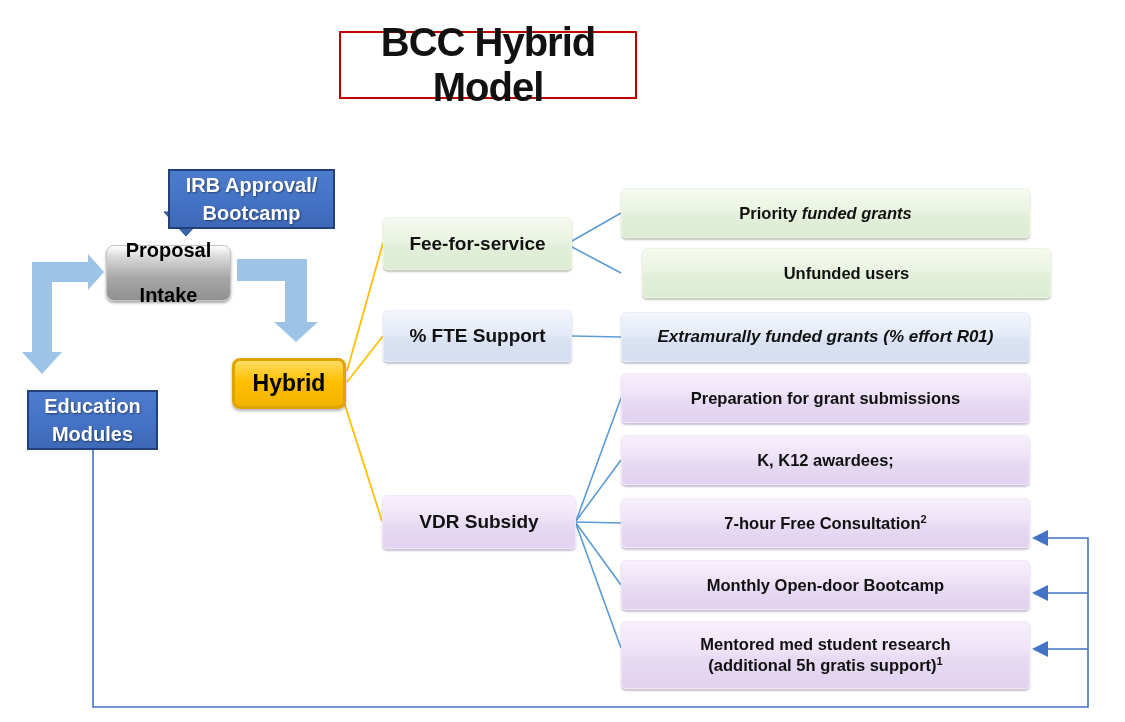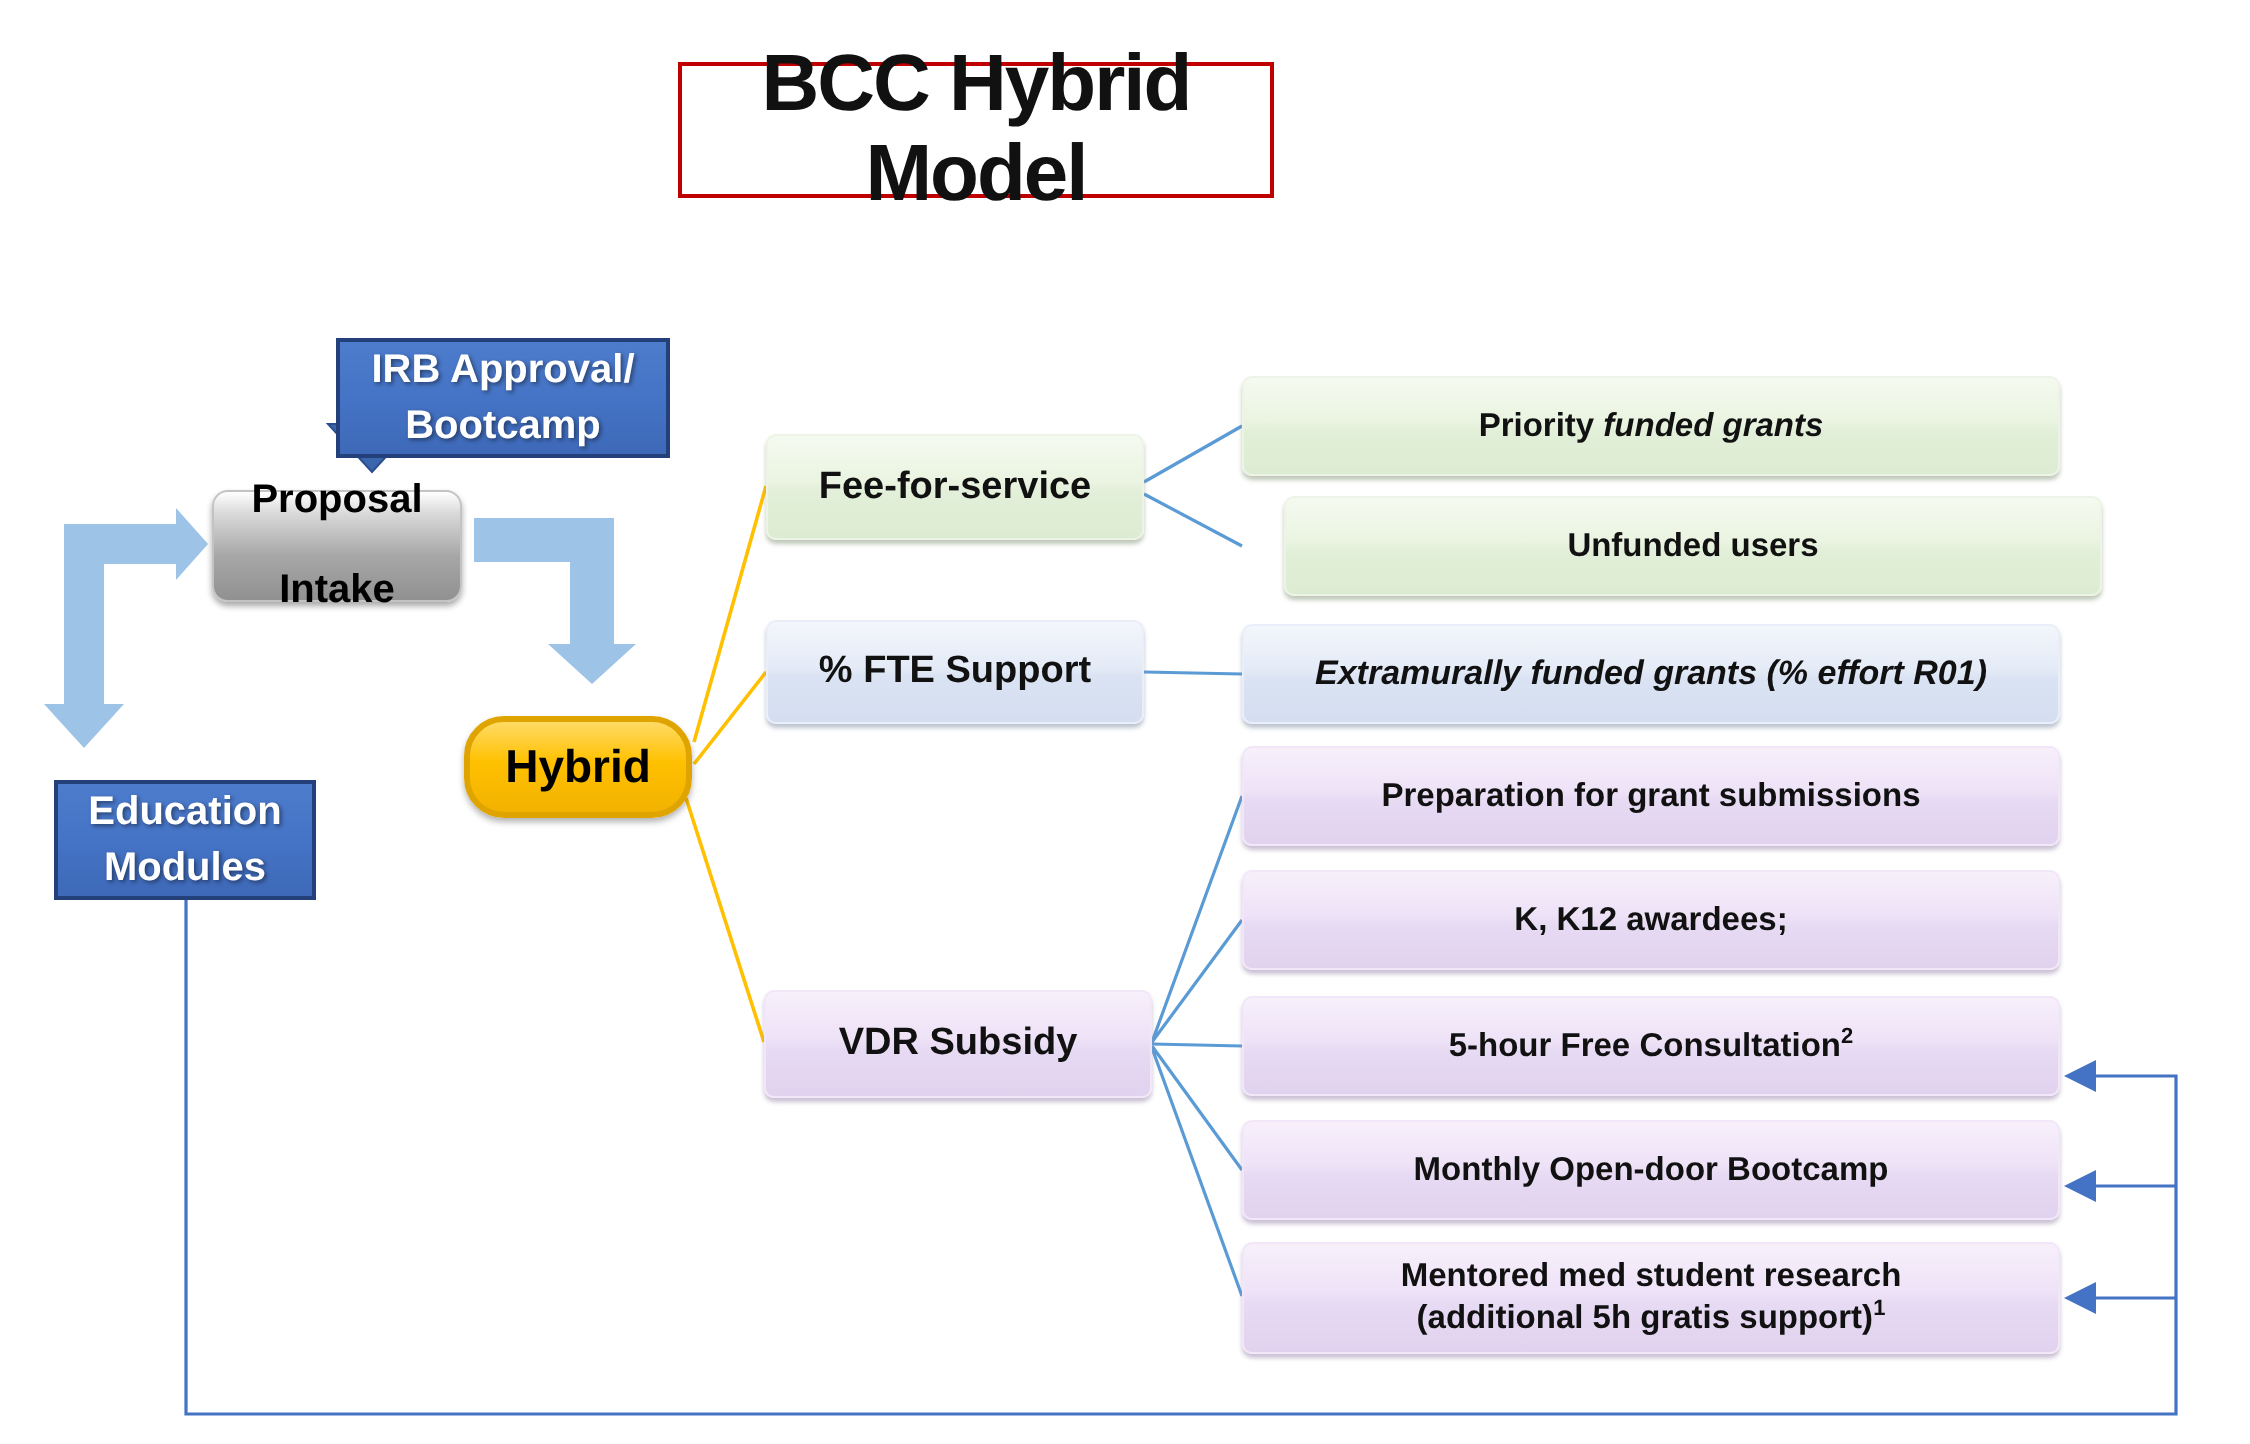--- a/index.html
+++ b/index.html
@@ -25,21 +25,21 @@
   }
   .irb-box { left:168px; top:133px; width:167px; height:60px;margin-top:36px; }
   .education-box { left:27px; top:390px; width:131px; height:60px; }
   .proposal-box {
     left:106px; top:245px; width:125px; height:56px; border-radius:8px;
     background:linear-gradient(180deg,#ffffff 0%,#d9d9d9 20%,#a6a6a6 60%,#919191 100%);
     border:1px solid #c3c3c3; box-shadow:0 2px 3px rgba(0,0,0,.35);
     color:#000; font-weight:bold; font-size:20px; line-height:1.35;gap:18px;
   }
   .hybrid-box {
-    left:232px; top:358px; width:114px; height:51px; border-radius:20px;
+    left:232px; top:358px; width:114px; height:51px; border-radius:8px;
     background:linear-gradient(180deg,#ffdb64 0%,#ffc000 45%,#f2b200 100%);
     border:3px solid #e0a400; box-shadow:0 2px 3px rgba(0,0,0,.3);
     color:#000; font-weight:bold; font-size:23px;
   }
   .glossy { border-radius:5px; font-weight:bold; color:#111; }
   .green {
     background:linear-gradient(180deg,#f5faf0 0%,#eaf4e1 45%,#e2efd9 55%,#dcecd2 100%);
     border:1px solid #edf4e6; box-shadow:0 2px 2px rgba(140,155,130,.55);
   }
   .bluegray {
@@ -56,21 +56,21 @@
   .cat-vdr { left:382px; top:495px; width:194px; height:54px; }
 
   .leaf { left:621px; width:409px; height:50px; font-size:16.5px; }
   .leaf-priority { top:188px; }
   .leaf-unfunded { top:248px;margin-left:21px; }
   .leaf-extramural { top:312px; font-style:italic; font-size:17px; }
   .leaf-preparation { top:373px; }
   .leaf-awardees { top:435px; }
   .leaf-consultation { top:498px; }
   .leaf-bootcamp { top:560px; }
-  .leaf-mentored { top:621px; height:56px; line-height:1.3; }
+  .leaf-mentored { top:621px; height:68px; line-height:1.3; }
   .it { font-style:italic; }
   sup { font-size:11px; line-height:0; }
 </style>
 </head>
 <body>
 
 <div class="canvas">
 
   <svg class="connectors" width="1125" height="722" viewBox="0 0 1125 722">
 
@@ -146,21 +146,21 @@
   <div class="node glossy purple leaf leaf-preparation">
     <span>Preparation for grant submissions</span>
   </div>
 
   <div class="node glossy purple leaf leaf-awardees">
     <span>K, K12 awardees;</span>
   </div>
 
   <div class="node glossy purple leaf leaf-consultation">
     <div>
-      <span>5-hour Free Consultation</span><sup>2</sup>
+      <span>7-hour Free Consultation</span><sup>2</sup>
     </div>
   </div>
 
   <div class="node glossy purple leaf leaf-bootcamp">
     <span>Monthly Open-door Bootcamp</span>
   </div>
 
   <div class="node glossy purple leaf leaf-mentored">
     <span>Mentored med student research</span>
     <div>

